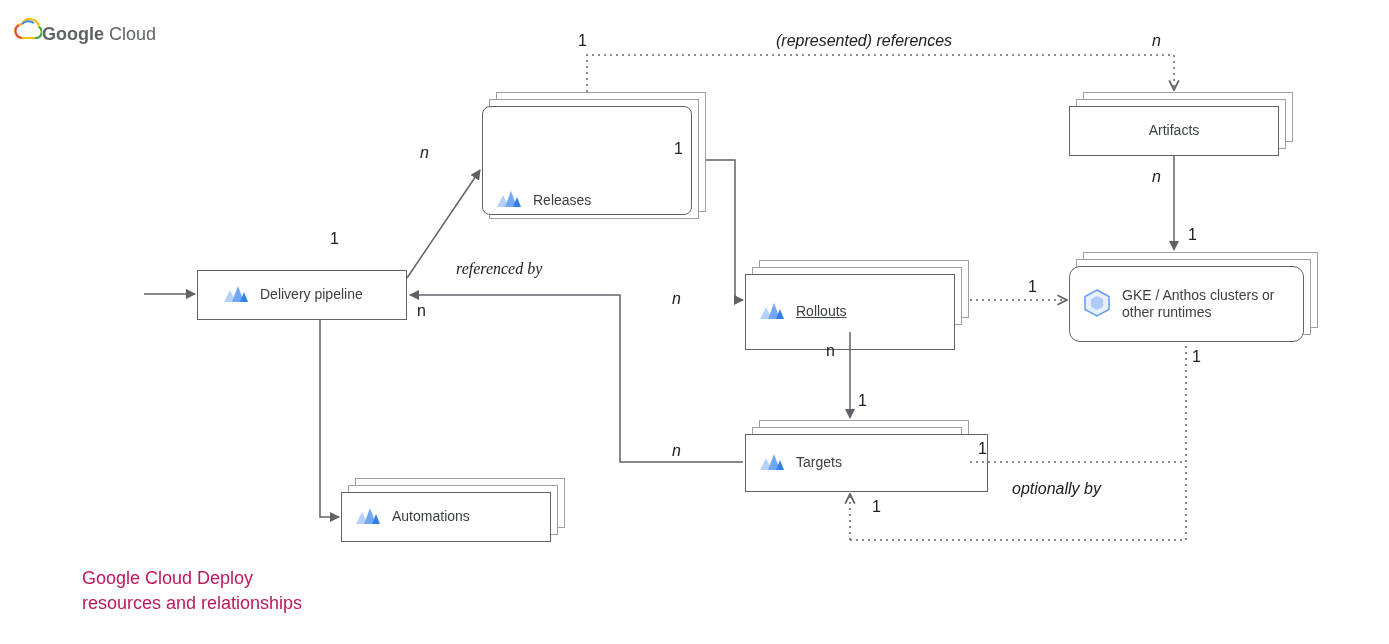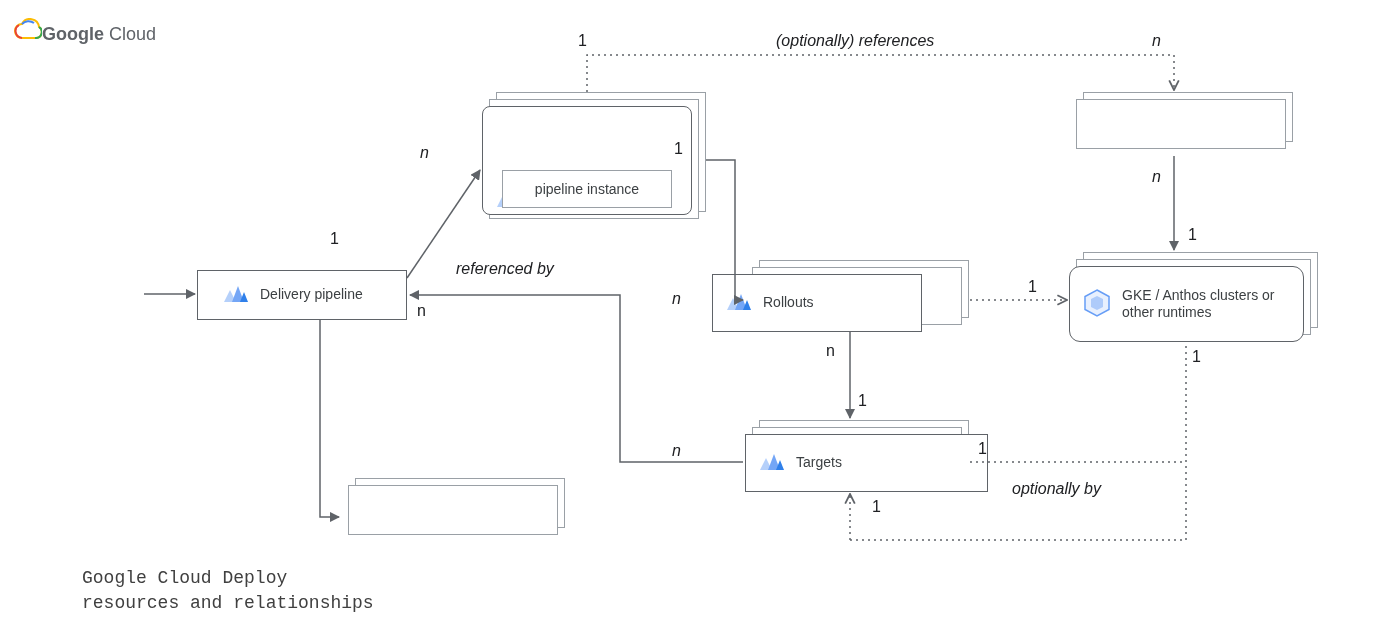--- a/index.html
+++ b/index.html
@@ -59,23 +59,22 @@
   .text {
     position: absolute;
     font-size: 16px;
     color: #202124;
     white-space: nowrap;
   }
   .italic { font-style: italic; }
   .caption {
     position: absolute;
     font-size: 18px;
-    color: #404040;
+    color: #be185d;
     line-height: 1.4;
-    font-family: Liberation Mono, monospace;
   }
   .brand {
     position: absolute;
     left: 14px;
     top: 18px;
     display: flex;
     align-items: flex-end;
     gap: 0;
     font-size: 18px;
     color: #5f6368;
@@ -133,30 +132,41 @@
             <g opacity="0.9">
               <path d="M2 20 L8 8 L14 20 Z" fill="#aecbfa"></path>
               <path d="M10 20 L16 4 L22 20 Z" fill="#669df6"></path>
               <path d="M18 20 L22 10 L26 20 Z" fill="#1a73e8"></path>
             </g>
           </svg>
       </span>
       <span class="label">Releases</span>
     </div>
   </div>
-  <div class="inner-box" style="left:502px; top:170px; width:170px; height:38px;">
-    <span>pipeline instance</span>
-  </div>
 
   <div class="stack-back" style="left:355px; top:478px; width:210px; height:50px;"></div>
   <div class="stack-back" style="left:348px; top:485px; width:210px; height:50px;"></div>
+  <div class="box" style="left:341px; top:492px; width:210px; height:50px;">
+    <div class="content">
+      <span class="icon-deploy">
+        <svg width="28" height="24" viewBox="0 0 28 24">
+            <g opacity="0.9">
+              <path d="M2 20 L8 8 L14 20 Z" fill="#aecbfa"></path>
+              <path d="M10 20 L16 4 L22 20 Z" fill="#669df6"></path>
+              <path d="M18 20 L22 10 L26 20 Z" fill="#1a73e8"></path>
+            </g>
+          </svg>
+      </span>
+      <span class="label">Automations</span>
+    </div>
+  </div>
 
   <div class="stack-back" style="left:759px; top:260px; width:210px; height:58px;"></div>
   <div class="stack-back" style="left:752px; top:267px; width:210px; height:58px;"></div>
-  <div class="box" style="left:712px; top:274px; width:210px; height:58px;">
+  <div class="box" style="left:745px; top:274px; width:210px; height:76px;text-decoration:underline;">
     <div class="content">
       <span class="icon-deploy">
         <svg width="28" height="24" viewBox="0 0 28 24">
             <g opacity="0.9">
               <path d="M2 20 L8 8 L14 20 Z" fill="#aecbfa"></path>
               <path d="M10 20 L16 4 L22 20 Z" fill="#669df6"></path>
               <path d="M18 20 L22 10 L26 20 Z" fill="#1a73e8"></path>
             </g>
           </svg>
       </span>
@@ -176,20 +186,23 @@
               <path d="M18 20 L22 10 L26 20 Z" fill="#1a73e8"></path>
             </g>
           </svg>
       </span>
       <span class="label">Targets</span>
     </div>
   </div>
 
   <div class="stack-back" style="left:1083px; top:92px; width:210px; height:50px;"></div>
   <div class="stack-back" style="left:1076px; top:99px; width:210px; height:50px;"></div>
+  <div class="box" style="left:1069px; top:106px; width:210px; height:50px; justify-content:center;">
+    <span class="label">Artifacts</span>
+  </div>
 
   <div class="stack-back" style="left:1083px; top:252px; width:235px; height:76px;"></div>
   <div class="stack-back" style="left:1076px; top:259px; width:235px; height:76px;"></div>
   <div class="box" style="left:1069px; top:266px; width:235px; height:76px;border-radius:11px;">
     <div class="content">
       <span class="icon-gke">
         <svg width="30" height="30" viewBox="0 0 30 30">
           <polygon points="15,2 27,8.5 27,21.5 15,28 3,21.5 3,8.5" fill="#e8f0fe" stroke="#669df6" stroke-width="1.5"></polygon>
           <polygon points="15,8 21,11 21,19 15,22 9,19 9,11" fill="#aecbfa"></polygon>
         </svg>
@@ -243,22 +256,22 @@
   <div class="text" style="left:872px; top:498px;">1</div>
   <div class="text" style="left:417px; top:302px;">n</div>
   <div class="text italic" style="left:672px; top:442px;">n</div>
   <div class="text" style="left:978px; top:440px;">1</div>
   <div class="text" style="left:1028px; top:278px;">1</div>
   <div class="text" style="left:1188px; top:226px;">1</div>
   <div class="text" style="left:1192px; top:348px;">1</div>
   <div class="text italic" style="left:1152px; top:32px;">n</div>
   <div class="text italic" style="left:1152px; top:168px;">n</div>
 
-  <div class="text italic" style="left:776px; top:32px;">(optionally) references</div>
-  <div class="text italic" style="left:456px; top:260px;">referenced by</div>
+  <div class="text italic" style="left:776px; top:32px;">(represented) references</div>
+  <div class="text italic" style="left:456px; top:260px;font-family:Liberation Serif, serif;">referenced by</div>
   <div class="text italic" style="left:1012px; top:480px;">optionally by</div>
 
   <div class="caption" style="left:82px; top:566px;">
     <div>Google Cloud Deploy</div>
     <div>resources and relationships</div>
   </div>
 
 </div>
 
 </body></html>

